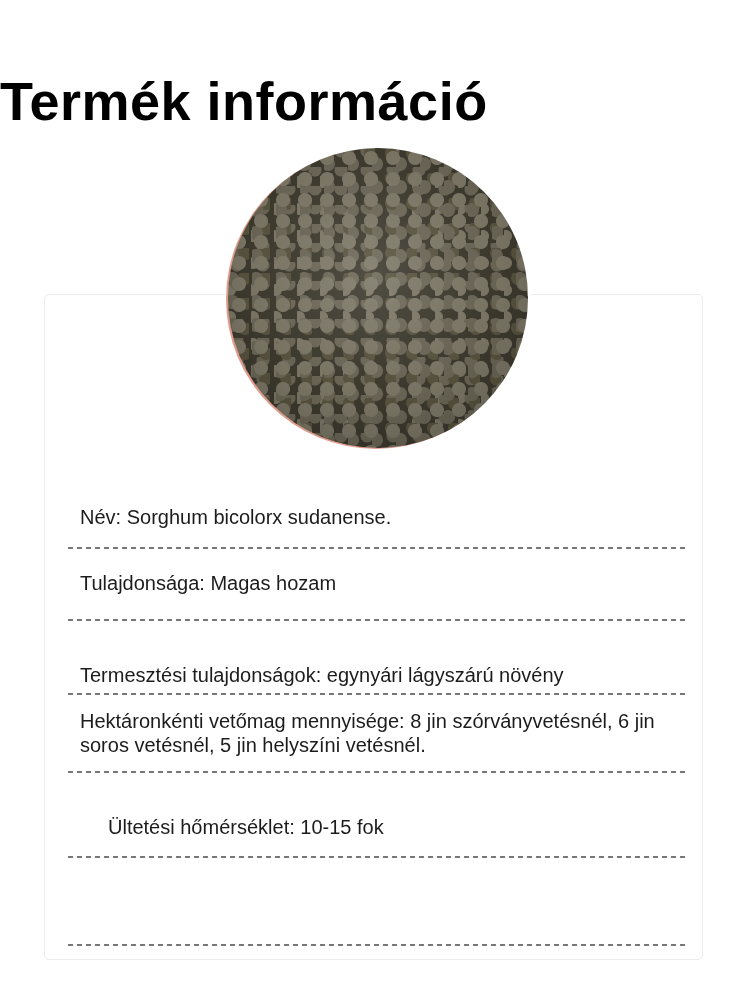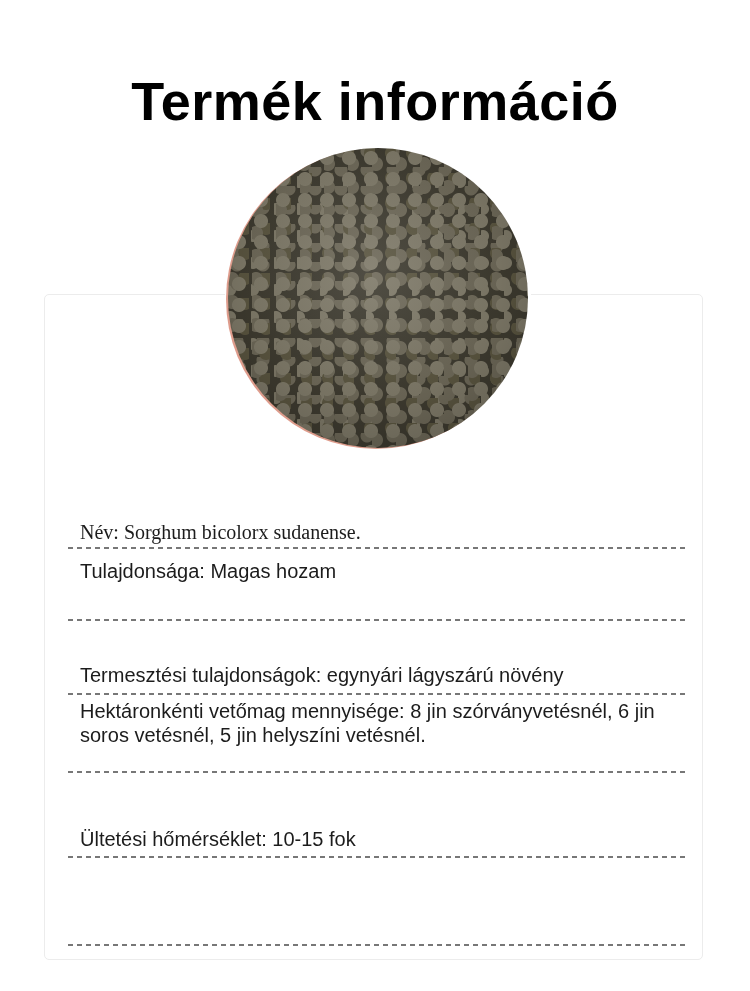--- a/index.html
+++ b/index.html
@@ -18,21 +18,21 @@
   html,body{width:750px;height:991px;}
   body{
     position:relative;
     background:var(--page_bg);
     font-family:"Liberation Sans","DejaVu Sans",sans-serif;
     overflow:hidden;
   }
   .page-title{
     position:absolute;
     left:0; right:0; top:72px;
-    text-align:center;
+    text-align:left;
     font-size:54px;
     line-height:58px;
     font-weight:bold;
     letter-spacing:0.5px;
     color:var(--title_color);
   }
   .info-card{
     position:absolute;
     left:44px; top:294px;
     width:659px; height:666px;
@@ -79,25 +79,25 @@
     color:var(--text_color);
   }
   .divider{
     position:absolute;
     left:23px;
     width:620px;
     height:2px;
     background:repeating-linear-gradient(90deg, var(--divider) 0 5px, rgba(0,0,0,0) 5px 9px);
   }
   
-  .t1{top:225px;font-family:Liberation Serif, serif;} .d1{top:252px;}
-  .t2{top:264px;} .d2{top:324px;}
+  .t1{top:210px;} .d1{top:252px;}
+  .t2{top:276px;} .d2{top:324px;}
   .t3{top:352px;margin-top:16px;} .d3{top:398px;}
-  .t4{top:404px;} .d4{top:476px;}
-  .t5{top:532px;} .d5{top:561px;}
+  .t4{top:414px;} .d4{top:476px;}
+  .t5{top:520px;margin-left:28px;} .d5{top:561px;}
   .t6{top:569px;} .d6{top:649px;}
 </style>
 </head>
 <body>
 
 <div class="page-title">Termék információ</div>
 
 <div class="info-card">
 
   <p class="info-text t1">Név: Sorghum bicolorx sudanense.</p>

